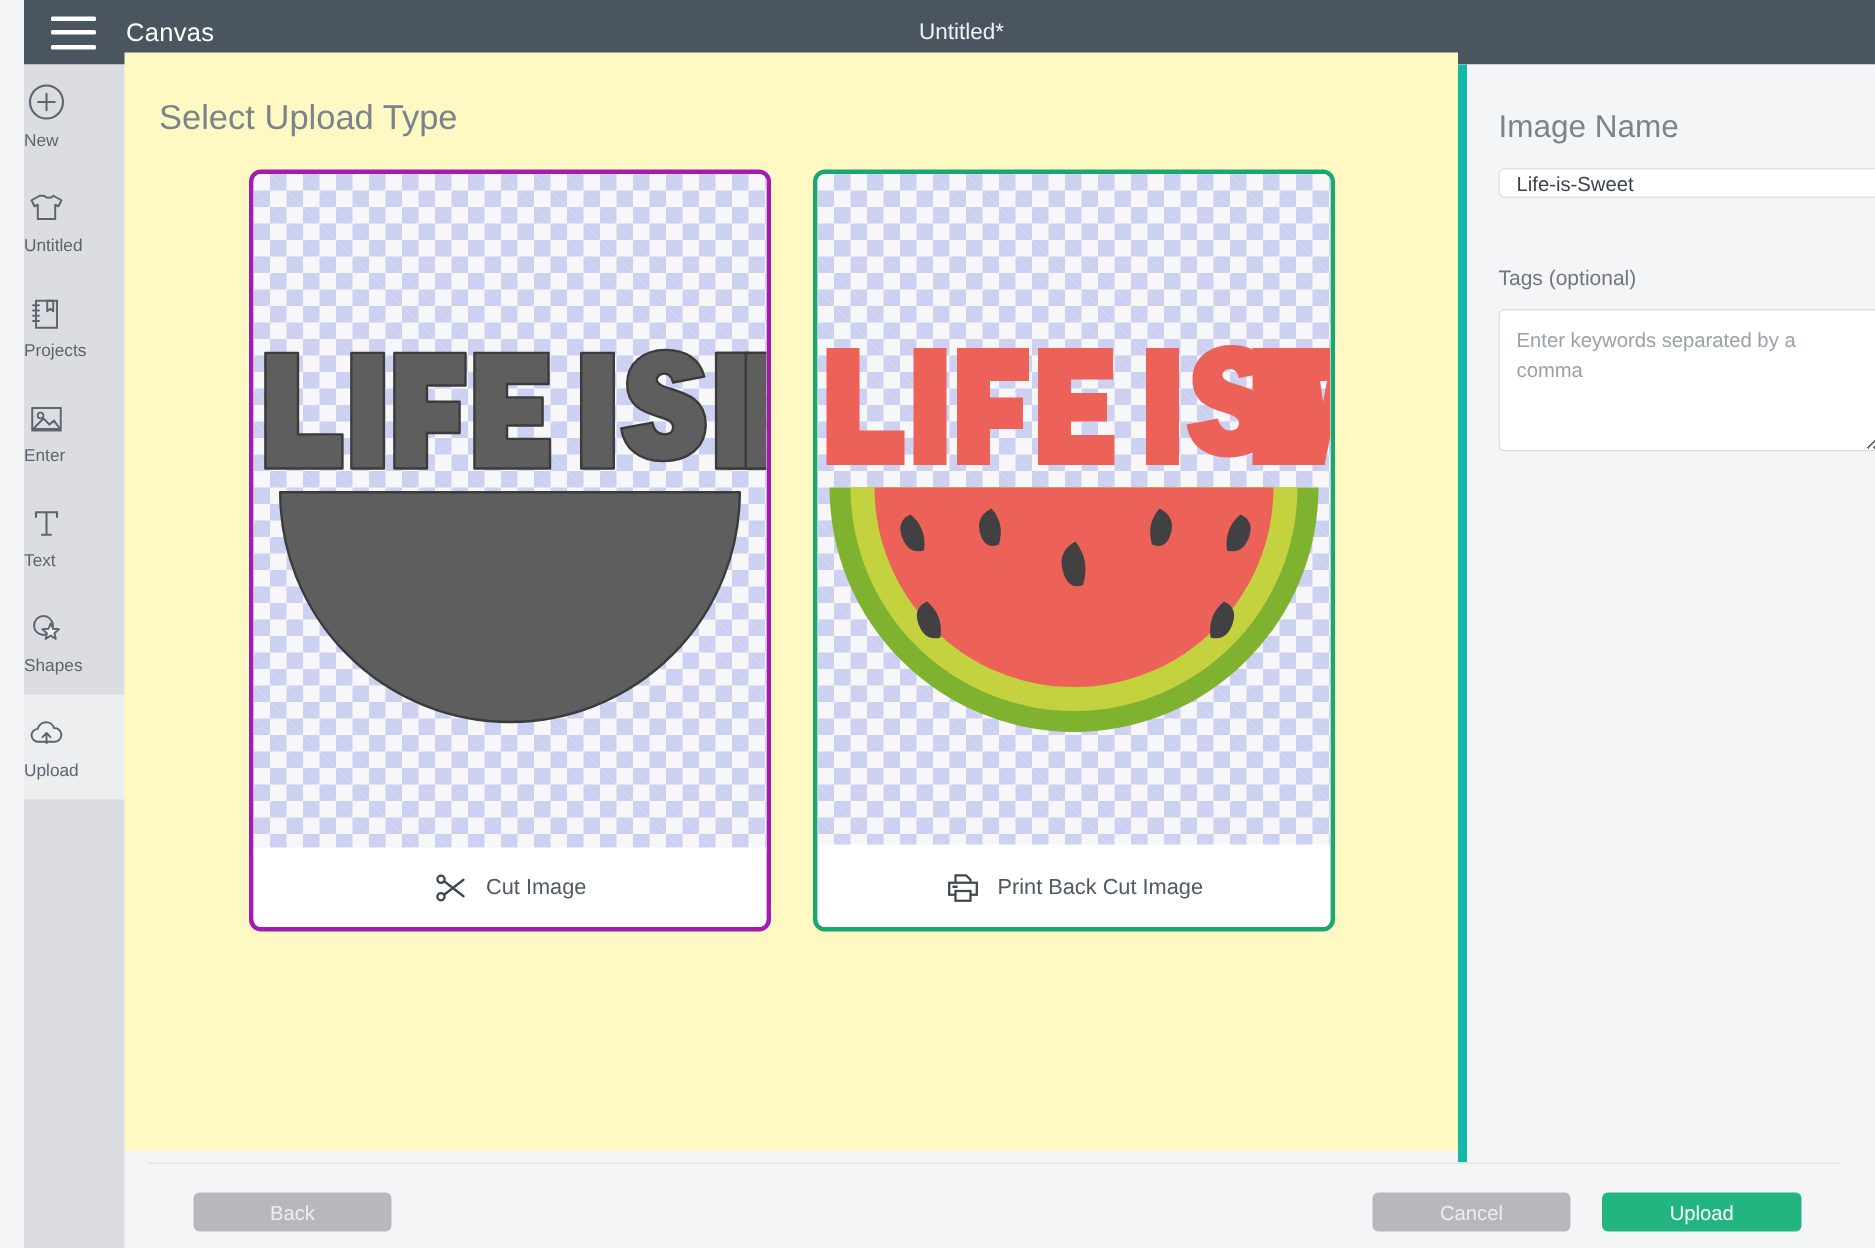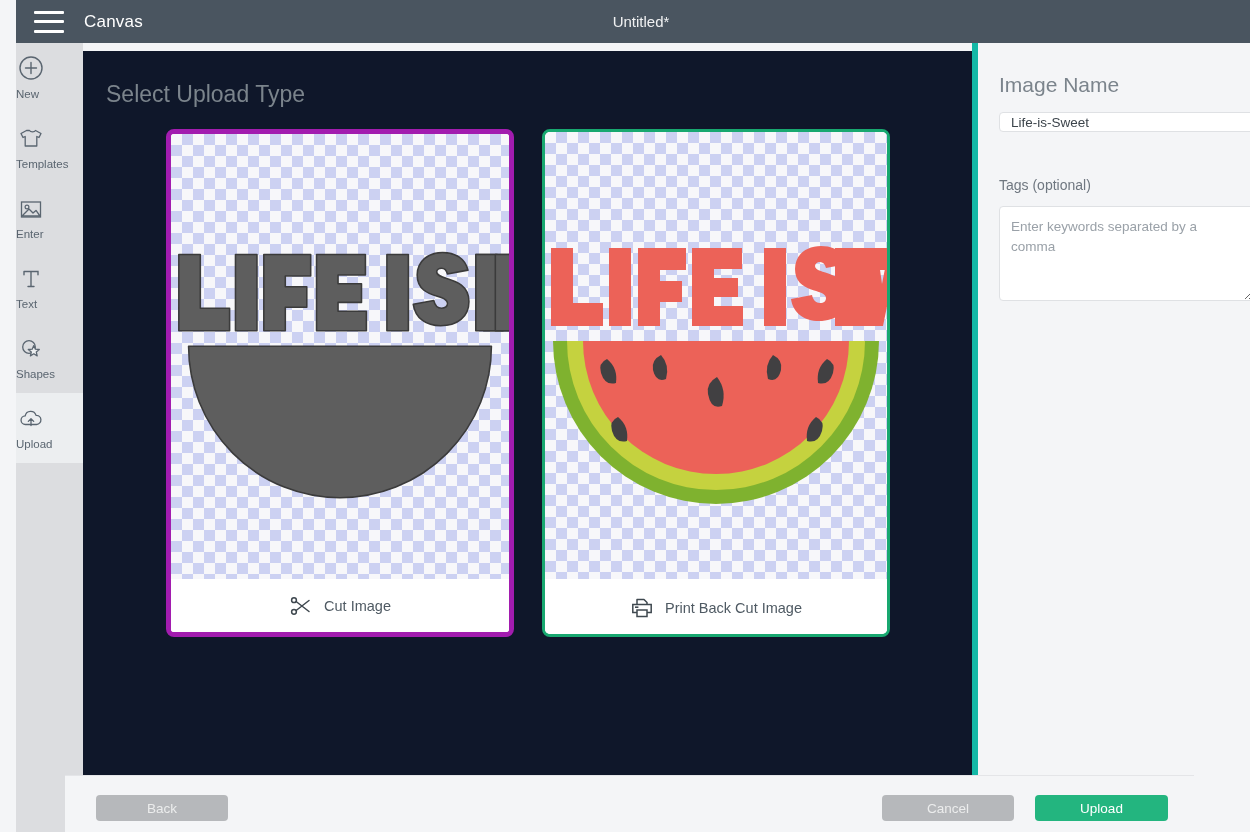--- a/index.html
+++ b/index.html
@@ -78,40 +78,40 @@
     align-items: flex-start; justify-content: center;
     cursor: pointer; color: #5a6570;
     gap: 4px;
   }
   .rail-item.active { background: #eceef0; }
   .rail-icon { width: 30px; height: 30px; display:block; }
   .rail-label { font-size: 11.5px; color: #5a6570; line-height: 1; }
 
   
   #main {
-    position: absolute; top: 51px; left: 67px;
+    position: absolute; top: 35px; left: 67px;
     width: 889px; height: 732px;
-    background: #0f172a;
+    background: #fef9c3;
   }
   #main-title {
     position: absolute; left: 23px; top: 30px;
     font-size: 23px; color: #7b848c; font-weight: normal;
     margin: 0;
   }
 
   
   .card {
     position: absolute; top: 78px;
     width: 348px; height: 508px;
     background: #ffffff;
     border-radius: 8px;
     cursor: pointer;
     overflow: hidden;
   }
-  .card.unselected { border: 5px solid #a21caf; }
+  .card.unselected { border: 3px solid #a21caf; }
   .card.selected   { border: 3px solid #18a870; }
   #card-cut  { left: 83px; }
   #card-ptc  { left: 459px; }
 
   .preview {
     position: relative;
     width: 100%; height: 453px;
     background-color: #f7f7fa;
     background-image:
       linear-gradient(45deg, #ccd1f2 25%, transparent 25%, transparent 75%, #ccd1f2 75%),
@@ -167,21 +167,21 @@
     font-size: 13.5px; color: #3c444b;
     font-family: inherit;
     line-height: 1.45;
     resize: vertical;
     outline: none;
   }
   #tags-input::placeholder { color: #9aa1a8; }
 
   
   #footerbar {
-    position: absolute; left: 49px; top: 775px;
+    position: absolute; left: 82px; top: 775px;
     width: 1129px; height: 57px;
     background: #f4f5f7;
     border-top: 1px solid #e4e5e8;
   }
   .fbtn {
     position: absolute; top: 19px;
     height: 26px; border: none; border-radius: 4px;
     font-size: 13.5px; font-family: inherit; cursor: pointer;
   }
   #btn-back   { left: 31px;  width: 132px; background: #b6b8bb; color: #eceded; cursor: default; }
@@ -211,23 +211,31 @@
         <circle cx="15" cy="13" r="11" fill="none" stroke="#5a6570" stroke-width="1.4"></circle>
         <path d="M15 7.5v11M9.5 13h11" stroke="#5a6570" stroke-width="1.4" stroke-linecap="round"></path>
       </svg>
       <span class="rail-label">New</span>
     </div>
 
     <div class="rail-item">
       <svg class="rail-icon" viewBox="0 0 30 30">
         <path d="M10.5 5.5 5 8.5l2 4 2.2-1v9.5h11.6V11.5l2.2 1 2-4-5.5-3c-1 1.8-4.9 1.9-6 0z" fill="none" stroke="#5a6570" stroke-width="1.3" stroke-linejoin="round"></path>
       </svg>
-      <span class="rail-label">Templates</span>
-    </div>
-
+      <span class="rail-label">Untitled</span>
+    </div>
+
+    <div class="rail-item">
+      <svg class="rail-icon" viewBox="0 0 30 30">
+        <rect x="8" y="5.5" width="14" height="18" fill="none" stroke="#5a6570" stroke-width="1.3"></rect>
+        <path d="M6 8.5h4M6 12h4M6 15.5h4M6 19h4" stroke="#5a6570" stroke-width="1.2" stroke-linecap="round"></path>
+        <path d="M15.5 5.5h4v7l-2-1.7-2 1.7z" fill="none" stroke="#5a6570" stroke-width="1.3" stroke-linejoin="round"></path>
+      </svg>
+      <span class="rail-label">Projects</span>
+    </div>
 
     <div class="rail-item">
       <svg class="rail-icon" viewBox="0 0 30 30">
         <rect x="5.5" y="7" width="19" height="15" fill="none" stroke="#5a6570" stroke-width="1.3"></rect>
         <circle cx="11" cy="12" r="1.9" fill="none" stroke="#5a6570" stroke-width="1.2"></circle>
         <path d="M6 21 13 14l4 4 3-2.6 4 5.6z" fill="none" stroke="#5a6570" stroke-width="1.3" stroke-linejoin="round"></path>
       </svg>
       <span class="rail-label">Enter</span>
     </div>
 

